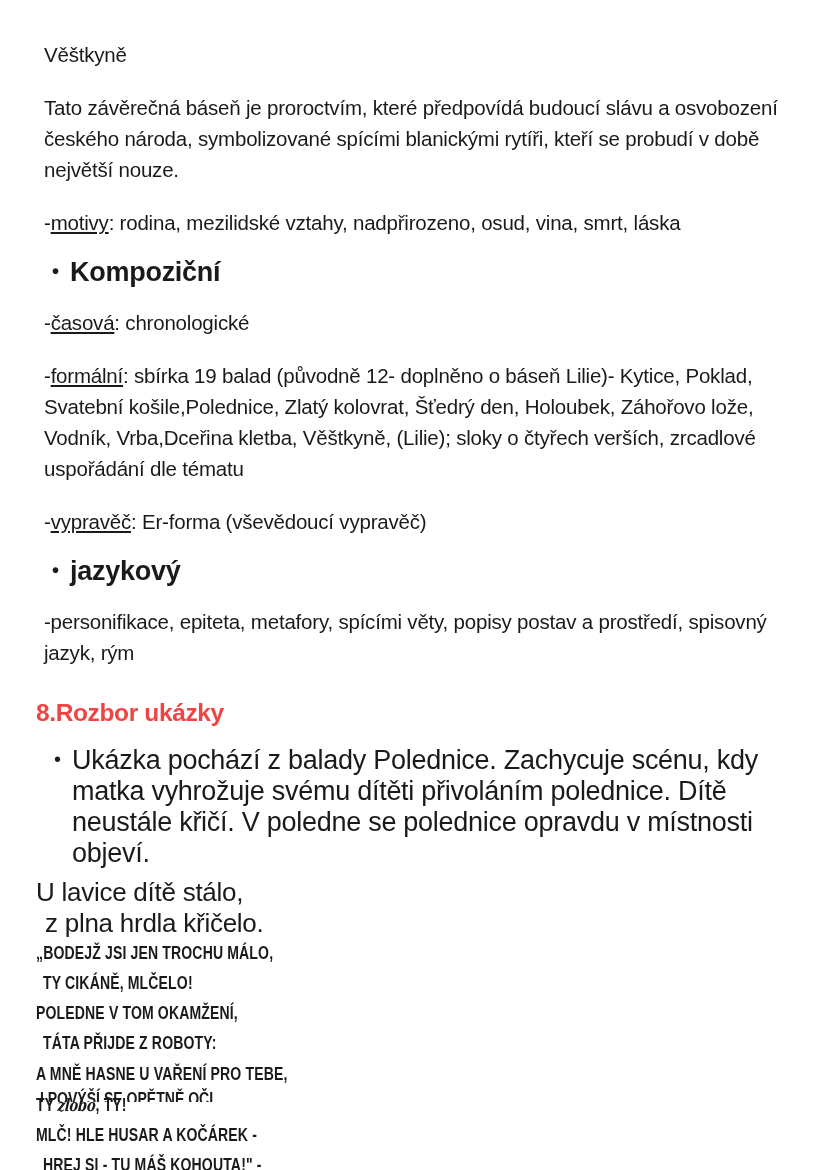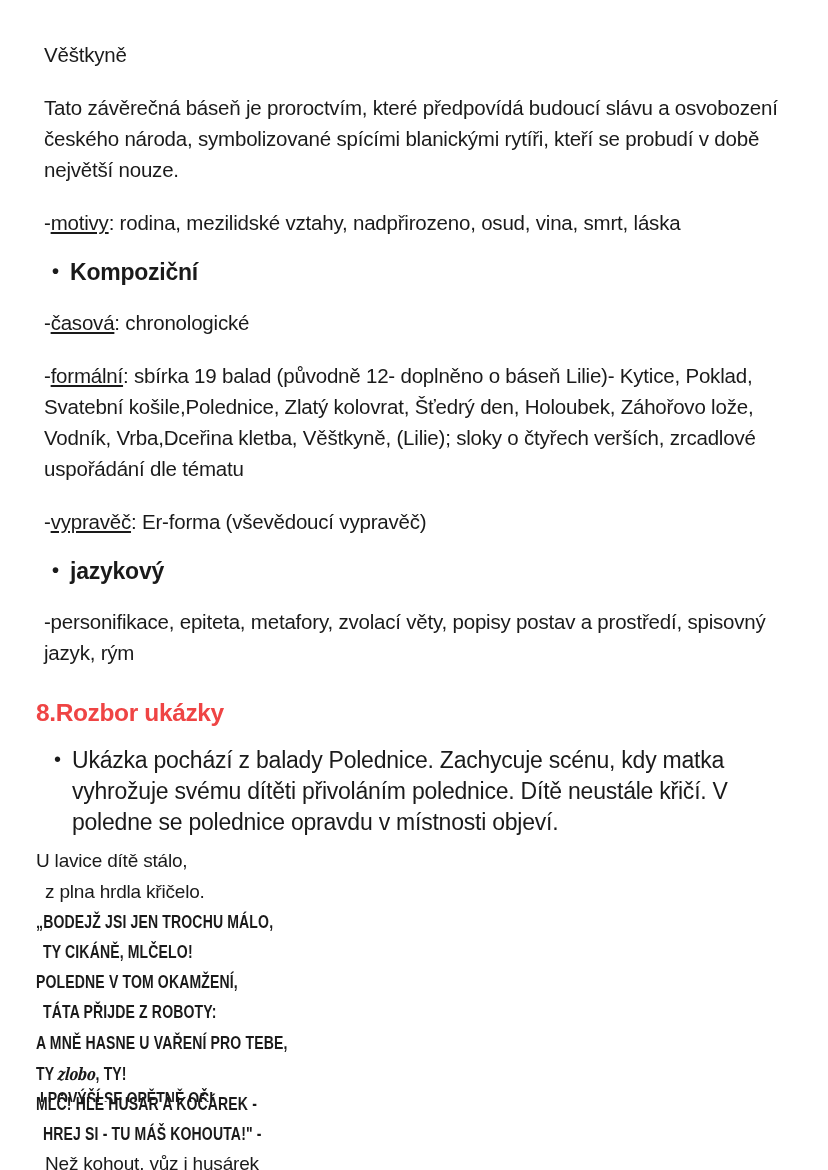--- a/index.html
+++ b/index.html
@@ -51,21 +51,21 @@
 
   
   ul.bullets {
     margin: 0;
     padding: 8px 0 8px 0;
     list-style: none;
   }
   ul.bullets li {
     position: relative;
     padding-left: 34px;
-    font-size: 23px;
+    font-size: 27px;
     line-height: 31px;
     letter-spacing: -0.01em;
   }
   ul.bullets li::before {
     content: "\2022";
     position: absolute;
     left: 16px;
     top: -1px;
     font-size: 20px;
     line-height: 31px;
@@ -94,21 +94,21 @@
     color: #ef4444;
     letter-spacing: -0.015em;
   }
 
   
   .verse {
     margin: 0;
     padding: 4px 0 0 0;
   }
   .vline {
-    font-size: 19px;
+    font-size: 26px;
     line-height: 30.5px;
     white-space: pre;
     letter-spacing: -0.01em;
   }
   
   .vline.cond {
     font-family: "Liberation Sans Narrow", "Liberation Sans", sans-serif;
     font-size: 18px;
     line-height: 30px;
     font-weight: 600;
@@ -174,21 +174,21 @@
     <p class="para"><span>-</span><span class="u">časová</span><span>: </span><span>chronologické</span></p>
 
     <p class="para"><span>-</span><span class="u">formální</span><span>: </span><span>sbírka 19 balad (původně 12- doplněno o báseň Lilie)- Kytice, Poklad, Svatební košile,Polednice, Zlatý kolovrat, Šťedrý den, Holoubek, Záhořovo lože, Vodník, Vrba,Dceřina kletba, Věštkyně, (Lilie); sloky o čtyřech verších, zrcadlové uspořádání dle tématu</span></p>
 
     <p class="para"><span>-</span><span class="u">vypravěč</span><span>: </span><span>Er-forma (vševědoucí vypravěč)</span></p>
 
     <ul class="bullets bold">
       <li>jazykový</li>
     </ul>
 
-    <p class="para">-personifikace, epiteta, metafory, zvolací věty, popisy postav a prostředí, spisovný jazyk, rým</p>
+    <p class="para">-personifikace, epiteta, metafory, spícími věty, popisy postav a prostředí, spisovný jazyk, rým</p>
 
     <h2 class="heading">8.Rozbor ukázky</h2>
 
     <ul class="bullets para-bullet">
       <li>Ukázka pochází z balady Polednice. Zachycuje scénu, kdy matka vyhrožuje svému dítěti přivoláním polednice. Dítě neustále křičí. V poledne se polednice opravdu v místnosti objeví.</li>
     </ul>
 
     <div class="verse">
       <div class="vline">U lavice dítě stálo,</div>
       <div class="vline ind">z plna hrdla křičelo.</div>

